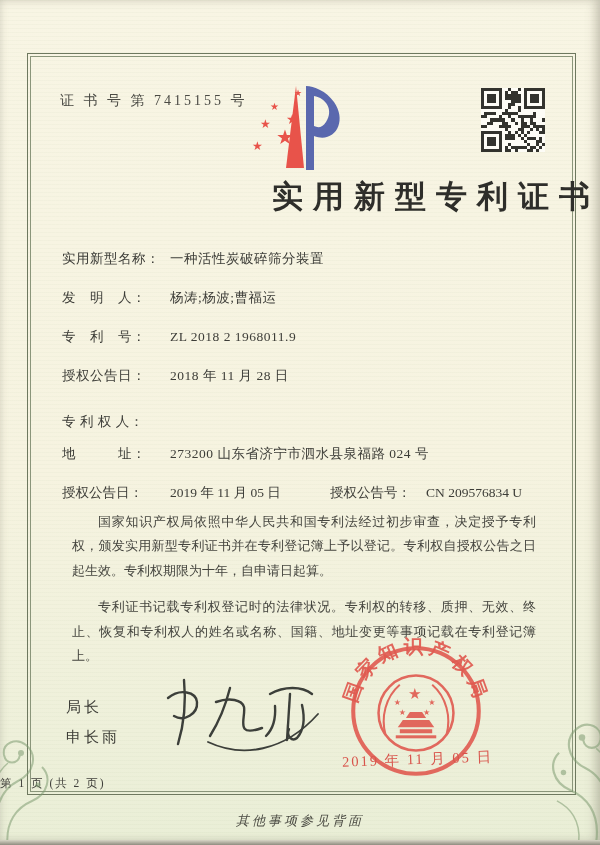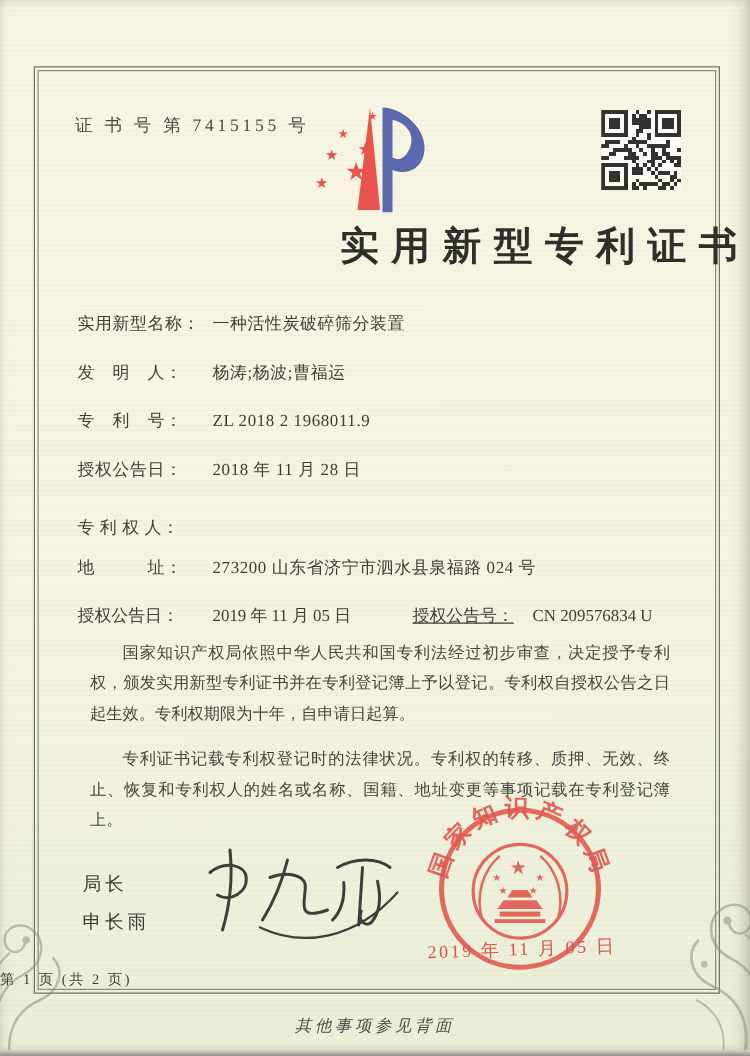--- a/index.html
+++ b/index.html
@@ -18,21 +18,21 @@
   .qr{position:absolute;left:481px;top:88px;}
   .title{position:absolute;left:0;top:176px;width:100%;text-align:right;
     font-size:31px;font-weight:bold;letter-spacing:10px;color:#2e2e2a;}
   .fields{position:absolute;left:62px;top:248px;width:480px;font-size:13.5px;color:#3d3d38;}
   .field-row{display:flex;margin-bottom:17px;line-height:22px;letter-spacing:.5px;align-items:center;}
   .field-row .lab{flex:0 0 108px;}
   .field-row.tight{margin-bottom:10px;margin-top:24px;}
   .grant-row{display:flex;line-height:22px;}
   .grant-row .lab{flex:0 0 108px;}
   .grant-row .val1{flex:0 0 160px;}
-  .grant-row .lab2{flex:0 0 96px;text-decoration:underline;}
+  .grant-row .lab2{flex:0 0 96px;}
   .paras{position:absolute;left:60px;top:498px;width:488px;font-size:13px;
     line-height:1.88;text-align:justify;color:#45453f;}
   .paras p{margin:12px;text-indent:2em;}
   .sig-block{position:absolute;left:66px;top:698px;font-size:15px;letter-spacing:3px;color:#3c3c36;}
   .sig-block div{margin-bottom:11px;}
   .sig-script{position:absolute;left:150px;top:672px;}
   .seal{position:absolute;left:335px;top:630px;}
   .seal-date{position:absolute;left:342px;top:750px;font-size:14.5px;letter-spacing:2px;
     color:#d8544b;transform:rotate(-2deg);white-space:nowrap;}
   .page-no{position:absolute;left:0;top:776px;width:100%;

